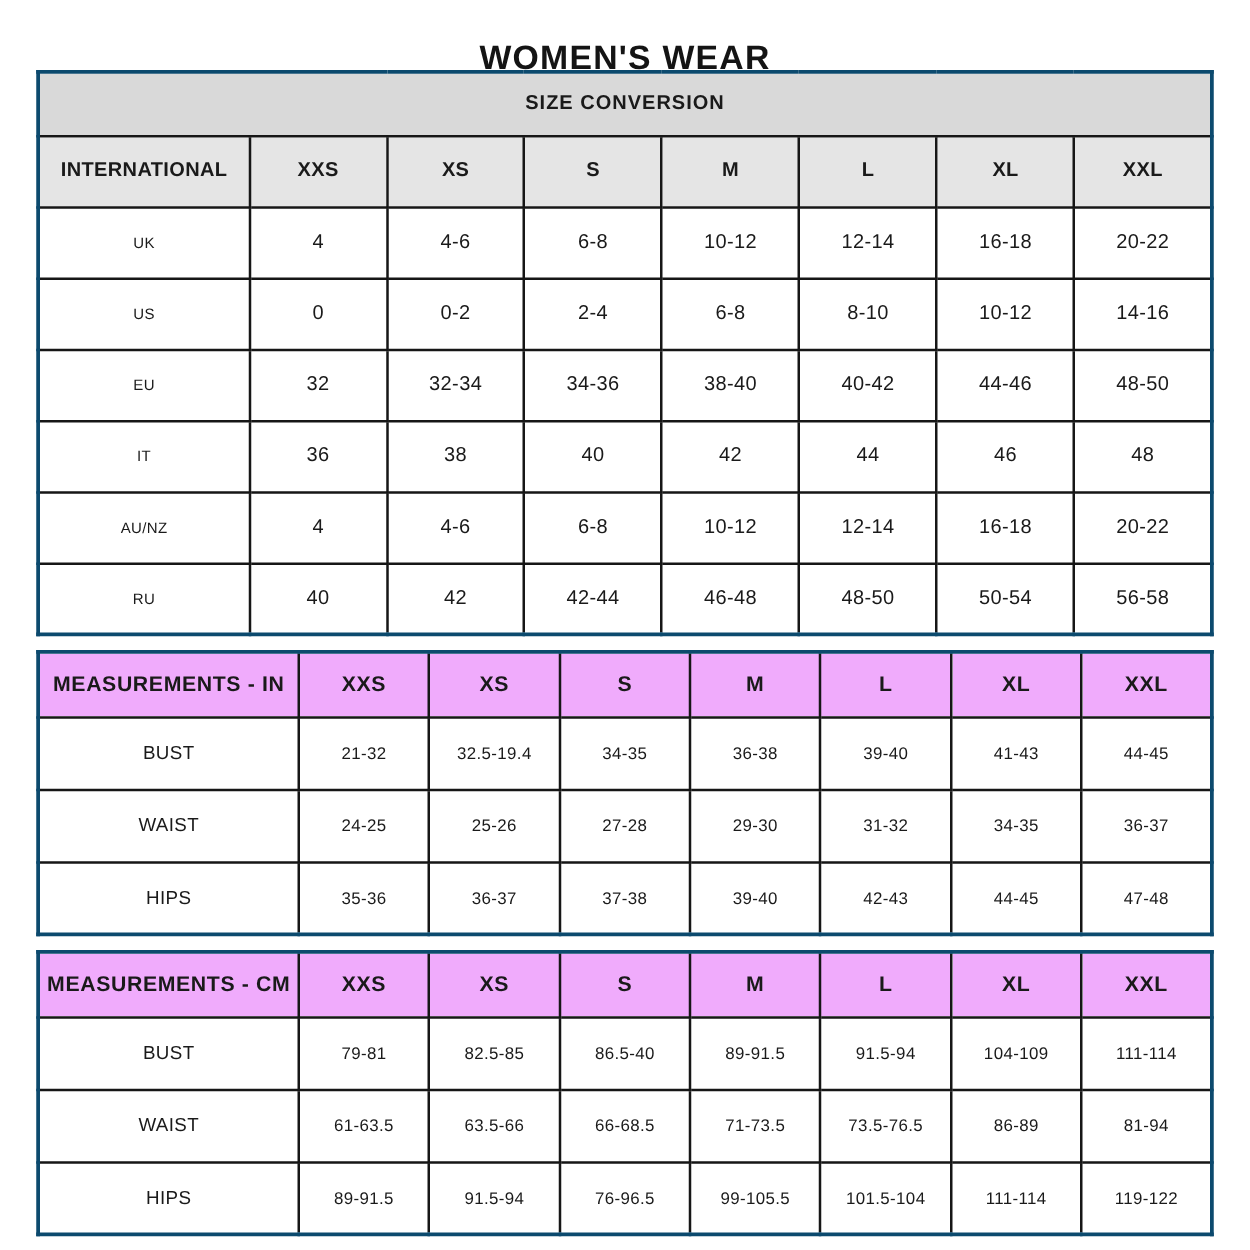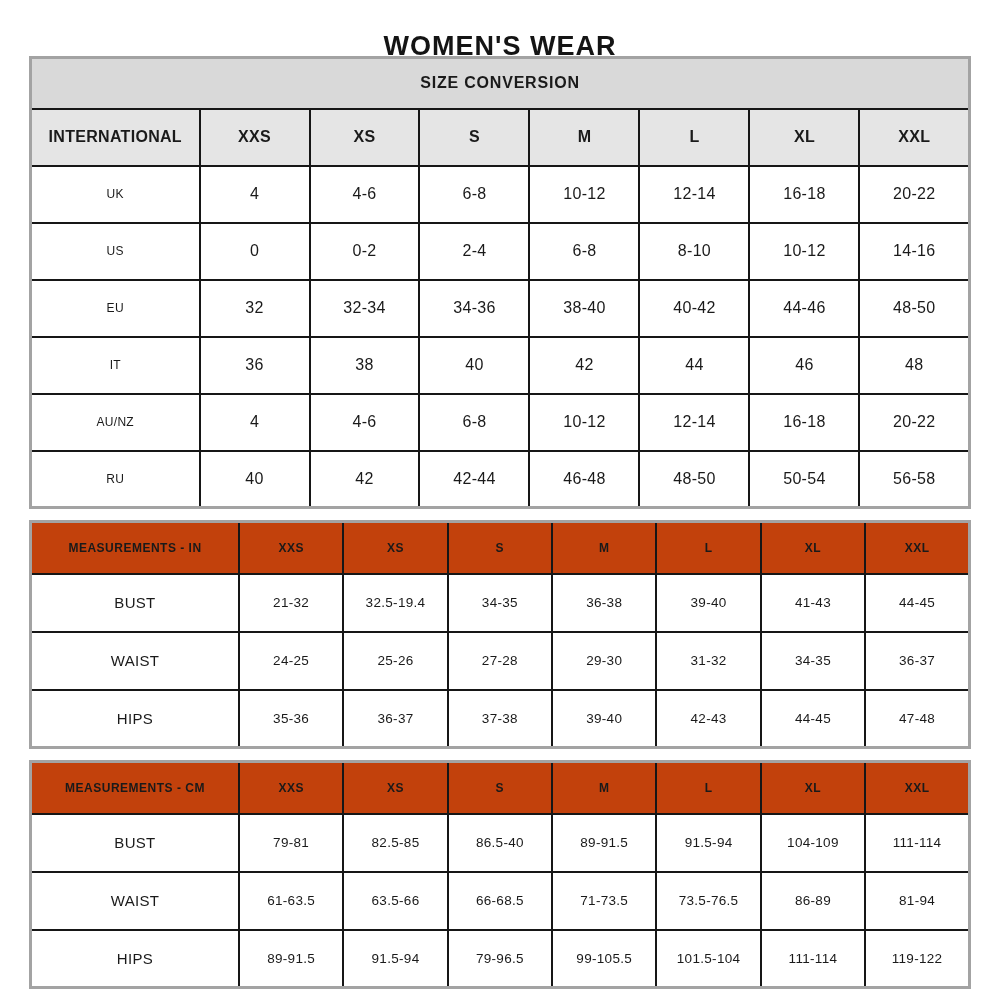--- a/index.html
+++ b/index.html
@@ -11,21 +11,21 @@
   }
   .page-title {
     margin: 0; padding-top: 31px; height: 42px;
     text-align: center;
     font-size: 27px; font-weight: bold; letter-spacing: 1px;
     color: #141414;
   }
   table {
     width: 942px; margin: 0 auto;
     border-collapse: collapse; table-layout: fixed;
-    border: 3px solid #a3a3a3;
+    border: 3px solid #0c4a6e;
   }
   th, td {
     border: 2px solid #161616;
     text-align: center; vertical-align: middle;
     padding: 0 2px; color: #1a1a1a;
     letter-spacing: 0.3px;
     overflow: hidden;
   }
   
   .t1 { margin-top: 14px; }
@@ -38,22 +38,22 @@
   }
   .t1 th.head-first, .t1 th.size-head { font-weight: bold; font-size: 16px; background: #e5e5e5; }
   .t1 td.label-cell { font-size: 12px; }
   .t1 td.value-cell { font-size: 16px; }
   
   .t23 { margin-top: 11px; }
   .t23 col.c-first { width: 22.2%; }
   .t23 tr.head-row { height: 52px; }
   .t23 tr { height: 58px; }
   .t23 th.gray {
-    background: #c2410c;
-    font-size: 12px; font-weight: bold; letter-spacing: 0.5px;
+    background: #f0abfc;
+    font-size: 17px; font-weight: bold; letter-spacing: 0.5px;
   }
   .t23 td.label-cell { font-size: 15px; font-weight: normal; margin-top: 12px; }
   .t23 td.value-cell { font-size: 13.5px; }
 </style>
 </head>
 <body>
 
 <div class="sheet">
 
   <h1 class="page-title">WOMEN'S WEAR</h1>
@@ -222,21 +222,21 @@
           <td class="value-cell">66-68.5</td>
           <td class="value-cell">71-73.5</td>
           <td class="value-cell">73.5-76.5</td>
           <td class="value-cell">86-89</td>
           <td class="value-cell">81-94</td>
         </tr>
         <tr class="data-row">
           <td class="label-cell">HIPS</td>
           <td class="value-cell">89-91.5</td>
           <td class="value-cell">91.5-94</td>
-          <td class="value-cell">79-96.5</td>
+          <td class="value-cell">76-96.5</td>
           <td class="value-cell">99-105.5</td>
           <td class="value-cell">101.5-104</td>
           <td class="value-cell">111-114</td>
           <td class="value-cell">119-122</td>
         </tr>
       </tbody>
     </table>
 
 </div>
 

